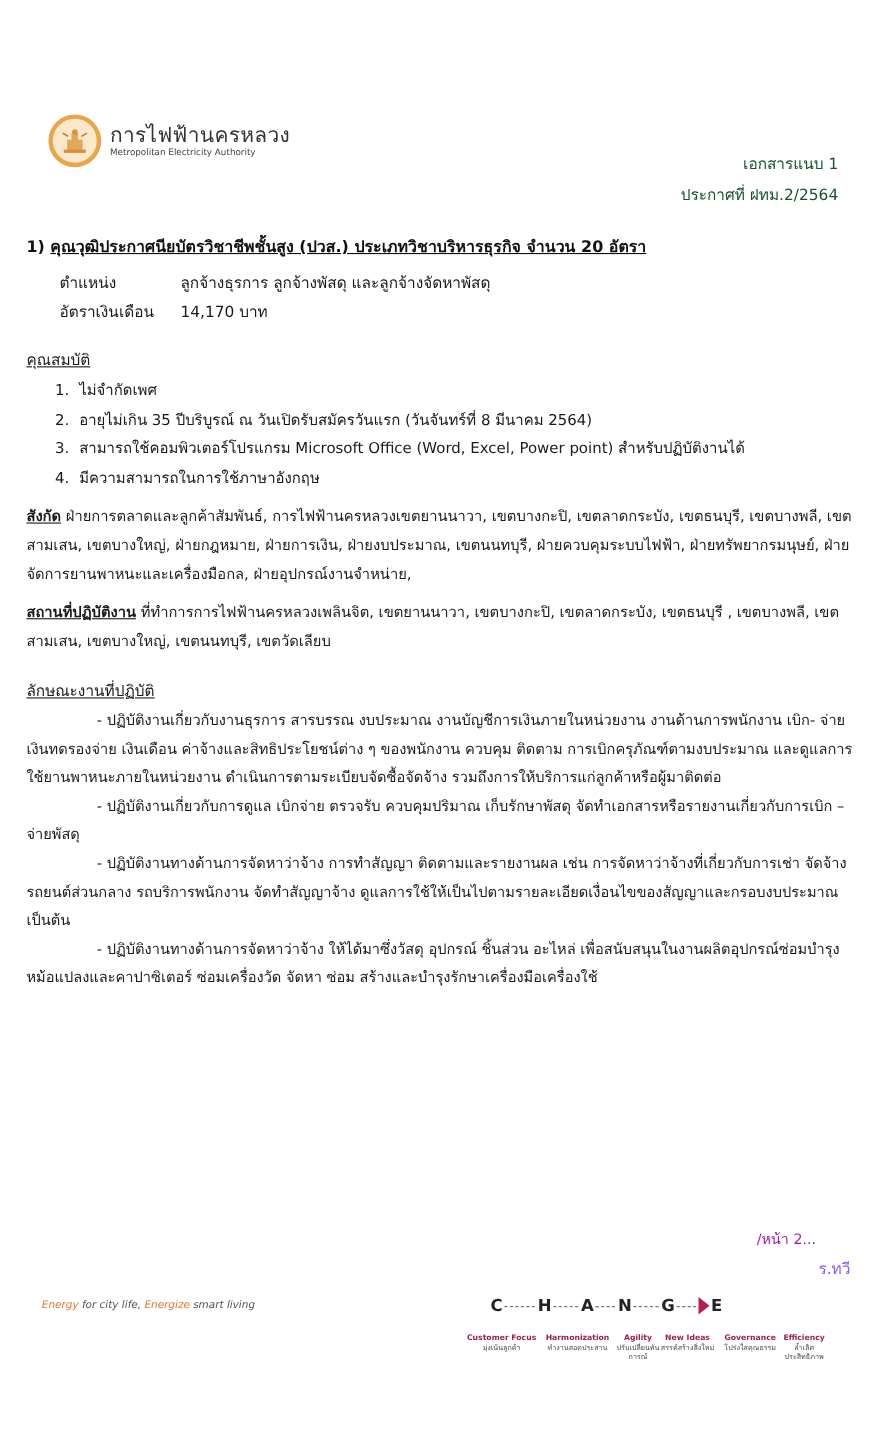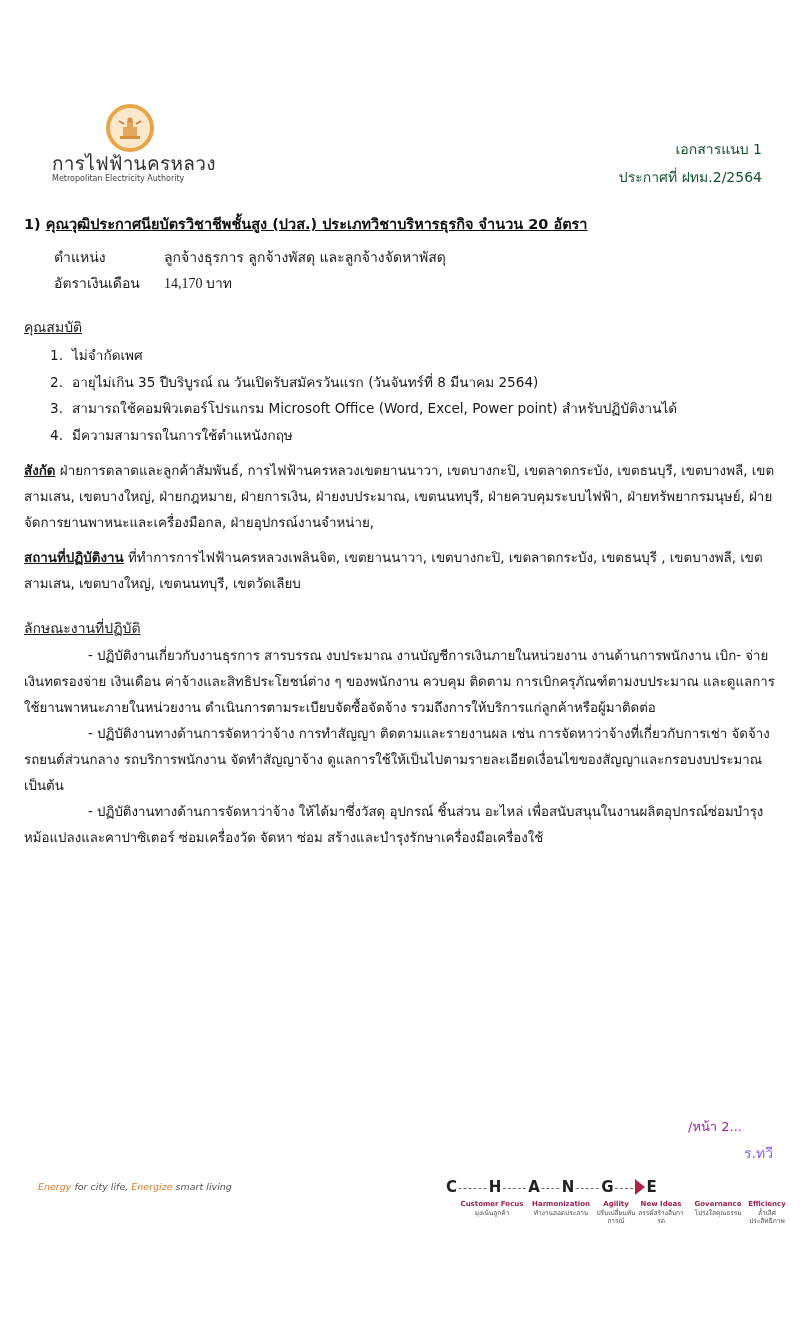--- a/index.html
+++ b/index.html
@@ -2,39 +2,39 @@
 <html><head>
 <meta charset="utf-8">
 <style>
   html, body { margin: 0; padding: 0; background: #ffffff; }
   body {
     width: 800px; height: 1317px; position: relative; overflow: hidden;
     font-family: "DejaVu Sans", "Liberation Sans", sans-serif;
     color: #1a1a1a;
   }
   .abs { position: absolute; }
-  .logo-wrap { left: 44px; top: 104px; display: flex; align-items: center; flex-direction: column; }
+  .logo-wrap { left: 44px; top: 104px; display: flex; align-items: center; }
   .logo-circle {
     width: 48px; height: 48px; border-radius: 50%;
     border: 4px solid #e8a54a; box-sizing: border-box; background: #fbe7c9;
     display: flex; align-items: center; justify-content: center;
   }
   .logo-text { margin-left: 8px; }
   .logo-th { font-size: 19px; color: #333; letter-spacing: 0.3px; line-height: 22px; }
   .logo-en { font-size: 8px; color: #444; line-height: 10px; }
   .doc-ref { right: 38px; text-align: right; font-size: 14px; color: #14532d; }
   .doc-ref.r1 { top: 138px; }
   .doc-ref.r2 { top: 166px; }
 
   .sec-title { left: 24px; top: 212px; font-size: 14.5px; font-weight: bold; color: #111; }
   .sec-title .ul { text-decoration: underline; }
   .kv { left: 54px; font-size: 14px; display: flex; }
   .kv .k { width: 110px; }
   .kv.r1 { top: 246px; }
-  .kv.r2 { top: 272px; font-family: Liberation Serif, serif; }
+  .kv.r2 { top: 272px; }
 
   .heading { font-size: 14px; text-decoration: underline; font-weight: normal; }
   .h-qual { left: 24px; top: 316px; }
   .qual-list { left: 50px; top: 342px; font-size: 13.6px; line-height: 26.5px; }
   .qual-list div span.n { display: inline-block; width: 22px; }
 
   .para { left: 24px; width: 756px; font-size: 13.4px; line-height: 26px; }
   .para .lbl { font-weight: bold; text-decoration: underline; }
   .p-affil { top: 458px; }
   .p-place { top: 545px; }
@@ -50,21 +50,21 @@
   .slogan-th { font-size: 16px; color: #444; line-height: 20px; }
   .slogan-th .accent { color: #e07a2e; }
   .slogan-en { font-size: 9.5px; color: #555; line-height: 13px; font-style: italic; }
   .slogan-en .accent { color: #e07a2e; }
 
   .change { left: 424px; top: 1178px; width: 340px; height: 60px; }
   .change-row { display: flex; align-items: center; font-size: 15px; font-weight: bold; color: #222; height: 18px; }
   .change-row .dash { color: #555; font-weight: normal; font-size: 11px; letter-spacing: 1px; margin: 0 1px; }
   .change-row .arrow { width: 0; height: 0; border-top: 8px solid transparent; border-bottom: 8px solid transparent; border-left: 10px solid #b0224b; margin-right: 1px; }
   .change-labels { position: relative; height: 40px; }
-  .cl { position: absolute; top: 4px; text-align: center; margin-left: 36px; }
+  .cl { position: absolute; top: 16px; text-align: center; }
   .cl .en { font-size: 7px; font-weight: bold; color: #9b2150; line-height: 9px; }
   .cl .th { font-size: 6.5px; color: #444; line-height: 8px; }
 </style>
 </head>
 <body>
 
 <div class="abs logo-wrap">
   <div class="logo-circle">
     <svg width="30" height="30" viewBox="0 0 30 30">
       <rect x="8" y="14" width="14" height="10" fill="#e3a65a"></rect>
@@ -94,36 +94,37 @@
 <div class="abs kv r2">
   <span class="k">อัตราเงินเดือน</span>
   <span>14,170 บาท</span>
 </div>
 
 <div class="abs heading h-qual">คุณสมบัติ</div>
 <div class="abs qual-list">
   <div><span class="n">1.</span><span>ไม่จำกัดเพศ</span></div>
   <div><span class="n">2.</span><span>อายุไม่เกิน 35 ปีบริบูรณ์ ณ วันเปิดรับสมัครวันแรก (วันจันทร์ที่ 8 มีนาคม 2564)</span></div>
   <div><span class="n">3.</span><span>สามารถใช้คอมพิวเตอร์โปรแกรม Microsoft Office (Word, Excel, Power point) สำหรับปฏิบัติงานได้</span></div>
-  <div><span class="n">4.</span><span>มีความสามารถในการใช้ตำแหนังกฤษ</span></div>
+  <div><span class="n">4.</span><span>มีความสามารถในการใช้ภาษาอังกฤษ</span></div>
 </div>
 
 <div class="abs para p-affil">
   <span class="lbl">สังกัด</span>
   <span>ฝ่ายการตลาดและลูกค้าสัมพันธ์, การไฟฟ้านครหลวงเขตยานนาวา, เขตบางกะปิ, เขตลาดกระบัง, เขตธนบุรี, เขตบางพลี, เขตสามเสน, เขตบางใหญ่, ฝ่ายกฎหมาย, ฝ่ายการเงิน, ฝ่ายงบประมาณ, เขตนนทบุรี, ฝ่ายควบคุมระบบไฟฟ้า, ฝ่ายทรัพยากรมนุษย์, ฝ่ายจัดการยานพาหนะและเครื่องมือกล, ฝ่ายอุปกรณ์งานจำหน่าย,</span>
 </div>
 
 <div class="abs para p-place">
   <span class="lbl">สถานที่ปฏิบัติงาน</span>
   <span>ที่ทำการการไฟฟ้านครหลวงเพลินจิต, เขตยานนาวา,  เขตบางกะปิ,  เขตลาดกระบัง,  เขตธนบุรี ,  เขตบางพลี, เขตสามเสน,  เขตบางใหญ่,  เขตนนทบุรี,  เขตวัดเลียบ</span>
 </div>
 
 <div class="abs heading h-duty">ลักษณะงานที่ปฏิบัติ</div>
 <div class="abs duties">
   <p class="duty">- ปฏิบัติงานเกี่ยวกับงานธุรการ สารบรรณ งบประมาณ งานบัญชีการเงินภายในหน่วยงาน งานด้านการพนักงาน เบิก- จ่ายเงินทดรองจ่าย  เงินเดือน  ค่าจ้างและสิทธิประโยชน์ต่าง ๆ  ของพนักงาน  ควบคุม ติดตาม การเบิกครุภัณฑ์ตามงบประมาณ  และดูแลการใช้ยานพาหนะภายในหน่วยงาน ดำเนินการตามระเบียบจัดซื้อจัดจ้าง รวมถึงการให้บริการแก่ลูกค้าหรือผู้มาติดต่อ</p>
+  <p class="duty">- ปฏิบัติงานเกี่ยวกับการดูแล เบิกจ่าย ตรวจรับ ควบคุมปริมาณ เก็บรักษาพัสดุ จัดทำเอกสารหรือรายงานเกี่ยวกับการเบิก – จ่ายพัสดุ</p>
   <p class="duty">- ปฏิบัติงานทางด้านการจัดหาว่าจ้าง การทำสัญญา ติดตามและรายงานผล เช่น การจัดหาว่าจ้างที่เกี่ยวกับการเช่า จัดจ้างรถยนต์ส่วนกลาง รถบริการพนักงาน จัดทำสัญญาจ้าง ดูแลการใช้ให้เป็นไปตามรายละเอียดเงื่อนไขของสัญญาและกรอบงบประมาณ เป็นต้น</p>
   <p class="duty">- ปฏิบัติงานทางด้านการจัดหาว่าจ้าง ให้ได้มาซึ่งวัสดุ อุปกรณ์ ชิ้นส่วน อะไหล่  เพื่อสนับสนุนในงานผลิตอุปกรณ์ซ่อมบำรุงหม้อแปลงและคาปาซิเตอร์ ซ่อมเครื่องวัด จัดหา ซ่อม สร้างและบำรุงรักษาเครื่องมือเครื่องใช้</p>
 </div>
 
 <div class="abs next-page">/หน้า 2...</div>
 <div class="abs signature">ร.ทวี</div>
 
 <div class="abs slogan">
   <div class="slogan-en">
     <span class="accent">Energy</span><span> for city life, </span><span class="accent">Energize</span><span> smart living</span>
@@ -153,21 +154,21 @@
     <div class="cl" style="left:68px;width:66px">
         <div class="en">Harmonization</div>
         <div class="th">ทำงานสอดประสาน</div>
       </div>
     <div class="cl" style="left:136px;width:40px">
         <div class="en">Agility</div>
         <div class="th">ปรับเปลี่ยนทันการณ์</div>
       </div>
     <div class="cl" style="left:176px;width:50px">
         <div class="en">New Ideas</div>
-        <div class="th">สรรค์สร้างสิ่บการด่</div>
+        <div class="th">สรรค์สร้างสิ่งใหม่</div>
       </div>
     <div class="cl" style="left:228px;width:60px">
         <div class="en">Governance</div>
         <div class="th">โปร่งใสคุณธรรม</div>
       </div>
     <div class="cl" style="left:284px;width:46px">
         <div class="en">Efficiency</div>
         <div class="th">ล้ำเลิศประสิทธิภาพ</div>
       </div>
   </div>

